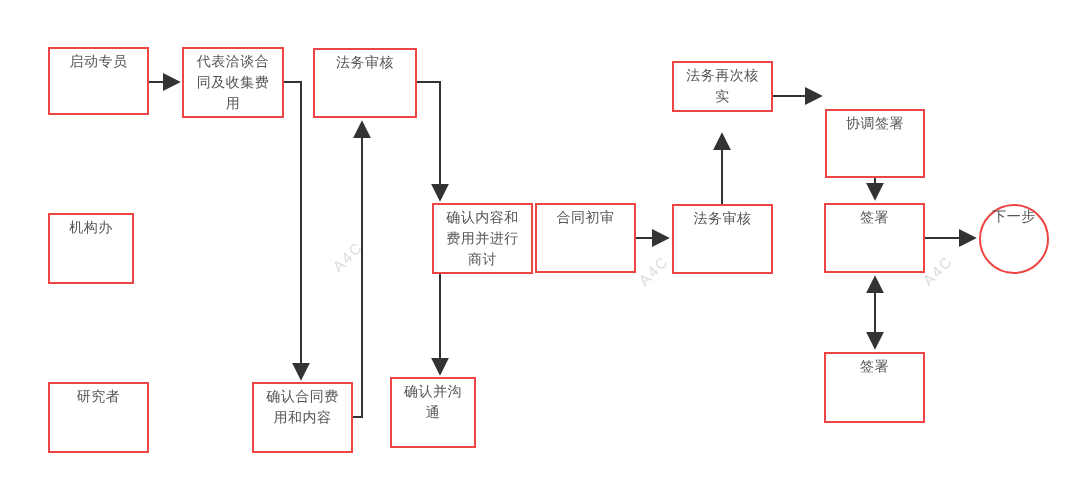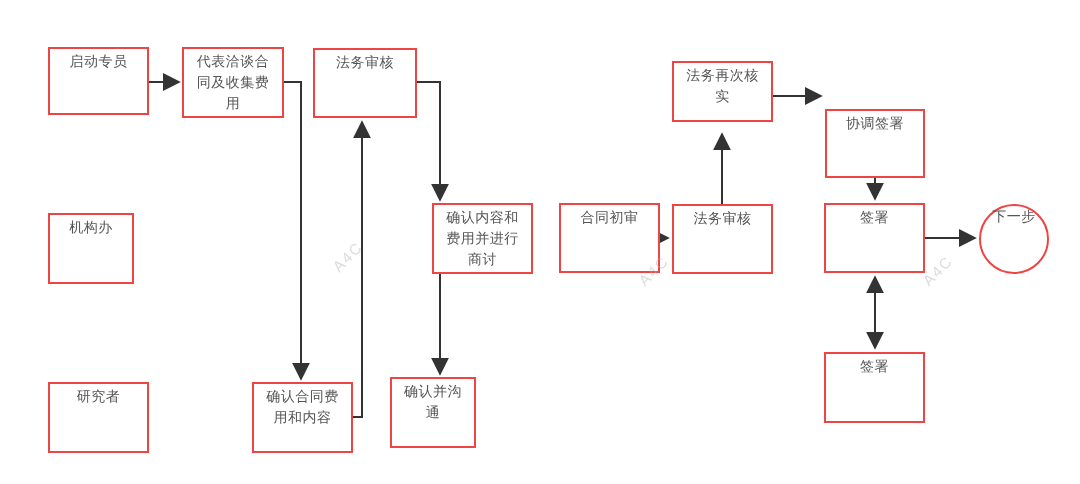--- a/index.html
+++ b/index.html
@@ -29,25 +29,25 @@
     font-size:15px;
     letter-spacing:2px;
     transform:rotate(-45deg);
     user-select:none;
     pointer-events:none;
   }
   
   #n-start           {left:48px;  top:47px;  width:101px; height:68px;}
   #n-negotiate       {left:182px; top:47px;  width:102px; height:71px;}
   #n-legal-top       {left:313px; top:48px;  width:104px; height:70px;}
-  #n-legal-recheck   {left:672px; top:61px;  width:101px; height:61px;}
+  #n-legal-recheck   {left:672px; top:61px;  width:101px; height:51px;}
   #n-coordinate-sign {left:825px; top:61px;  width:100px; height:69px;margin-top:48px;}
   #n-institution     {left:48px;  top:213px; width:86px; height:71px;}
   #n-confirm-discuss {left:390px; top:203px; width:101px; height:71px;margin-left:42px;}
-  #n-first-review    {left:535px; top:203px; width:101px; height:70px;margin-left:24px;}
+  #n-first-review    {left:535px; top:203px; width:101px; height:70px;}
   #n-legal-mid       {left:672px; top:204px; width:101px; height:70px;}
   #n-sign-mid        {left:824px; top:203px; width:101px; height:70px;}
   #n-next-step       {left:979px; top:204px; width:70px;  height:70px;}
   #n-researcher      {left:48px;  top:382px; width:101px; height:71px;}
   #n-confirm-fee     {left:252px; top:382px; width:101px; height:71px;}
   #n-confirm-comm    {left:390px; top:377px; width:86px; height:71px;}
   #n-sign-bottom     {left:824px; top:352px; width:101px; height:71px;}
   #wm-1{left:330px;top:248px;}
   #wm-2{left:636px;top:262px;}
   #wm-3{left:920px;top:262px;}

